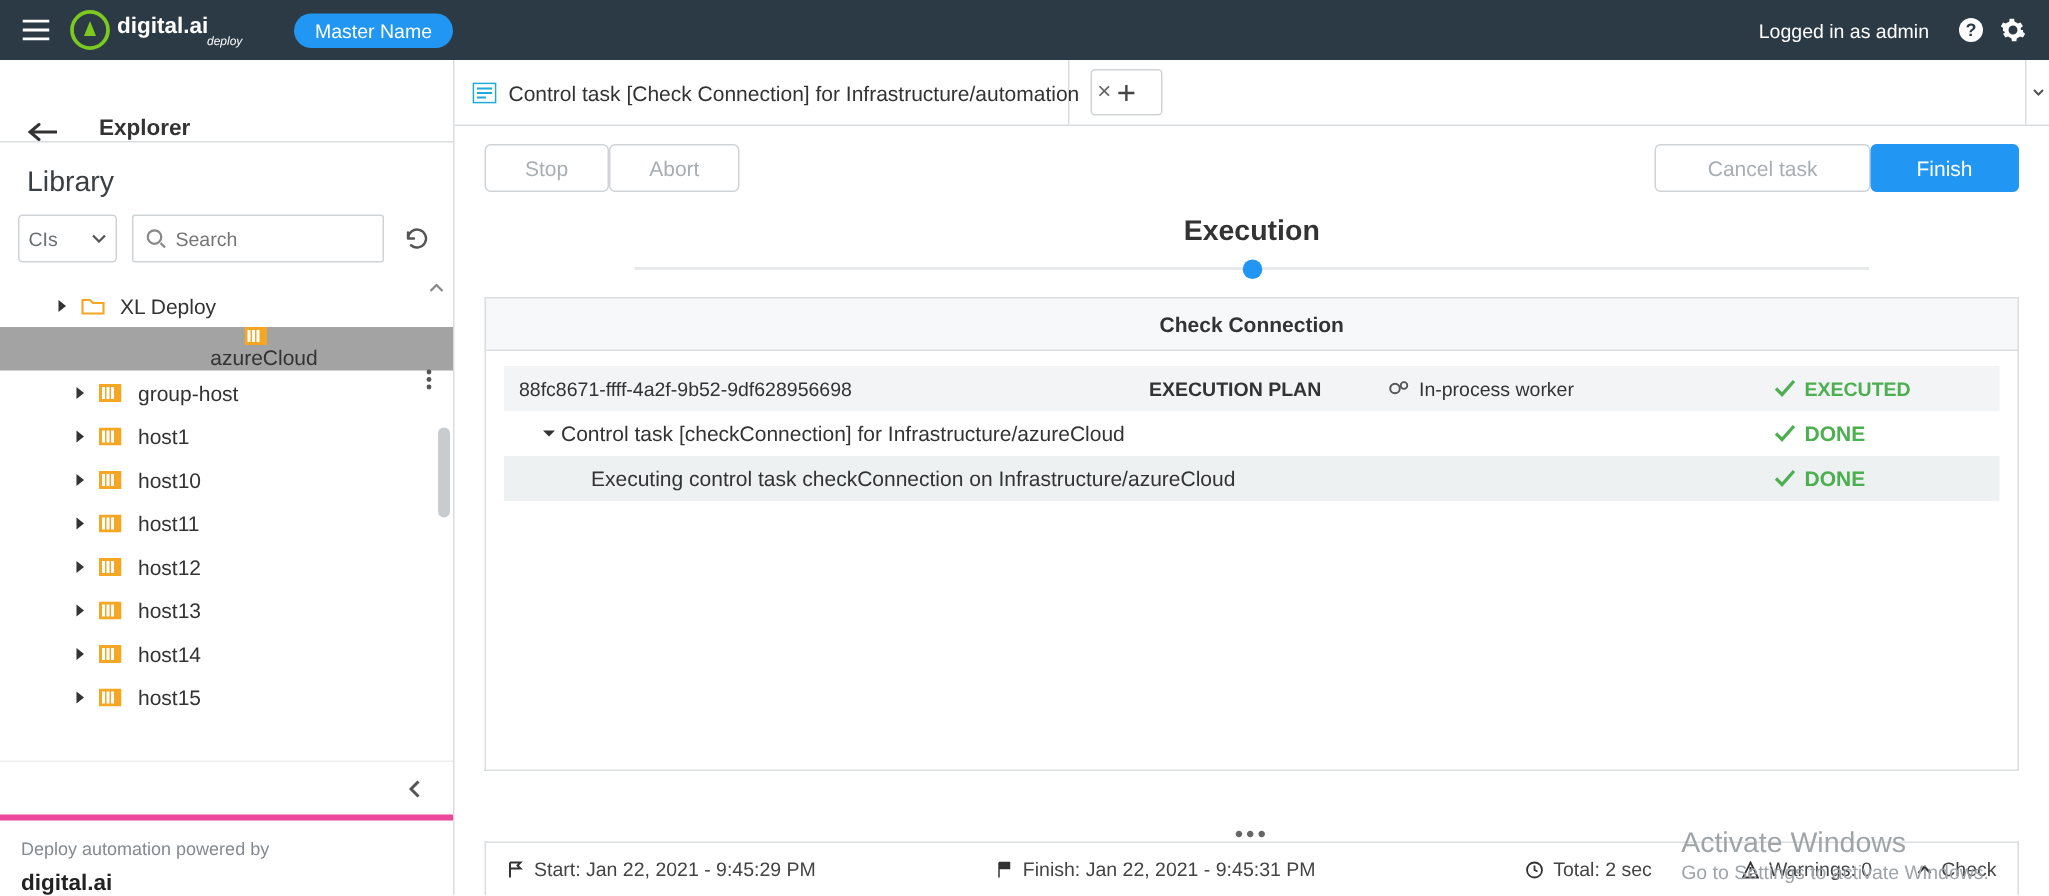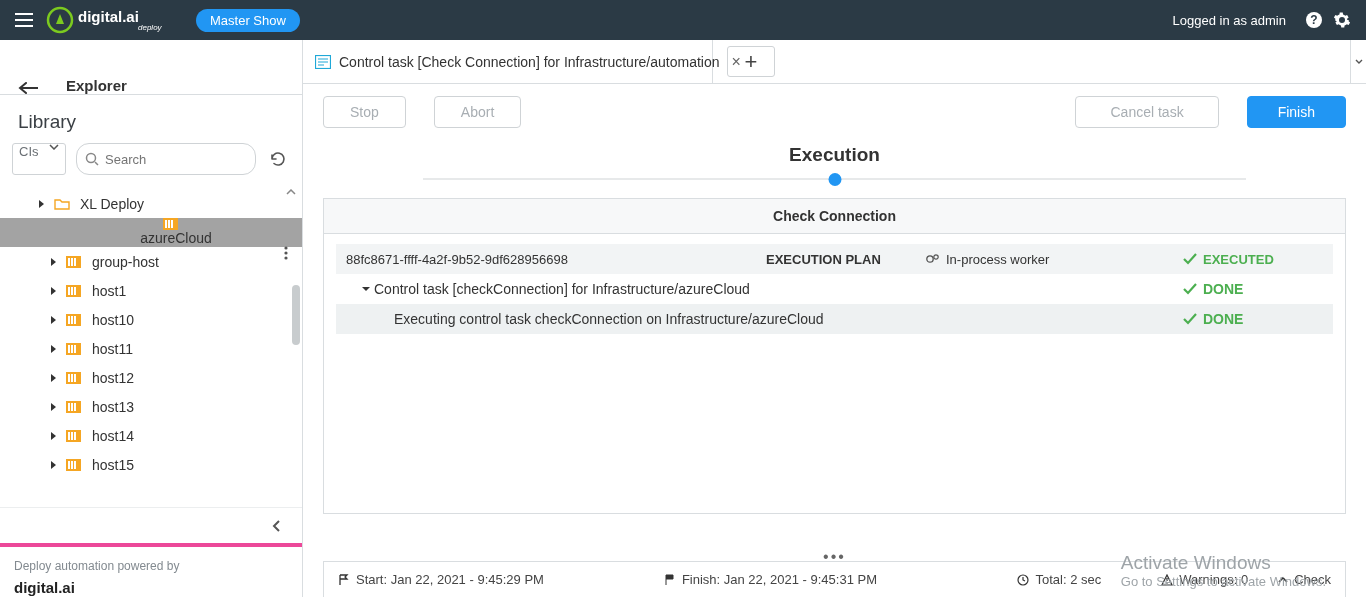--- a/index.html
+++ b/index.html
@@ -17,23 +17,23 @@
   
   .main { display:flex; height:calc(100% - 40px); }
 
   
   .sidebar { width:303px; border-right:1px solid #d9dde0; display:flex; flex-direction:column; background:#fff; position:relative;}
   .explorer-row { height:55px; display:flex; align-items:flex-end; padding:0 18px; border-bottom:1px solid #d9dde0; }
   .explorer-row .back { margin-right:28px; cursor:pointer;}
   .explorer-title { font-weight:600; color:#333; font-size:15px;}
   .library-title { padding:16px 18px 10px 18px; font-size:19px; color:#3a3f44; font-weight:400;}
   .search-row { display:flex; align-items:center; gap:10px; padding:0 12px 10px 12px;}
-  .ci-sel { width:54px; height:32px; border:1px solid #cfd3d6; border-radius:3px; background:#fff; display:flex; padding:0 6px; color:#6b7075; font-size:13px; cursor:pointer; position:relative;}
+  .ci-sel { width:66px; height:32px; border:1px solid #cfd3d6; border-radius:3px; background:#fff; display:flex; align-items:center; padding:0 6px; color:#6b7075; font-size:13px; cursor:pointer; position:relative;}
   .ci-sel .chev { margin-left:auto; }
-  .search-box { flex:1; height:32px; border:1px solid #cfd3d6; border-radius:13px; display:flex; align-items:center; padding:0 8px; background:#fff;}
+  .search-box { flex:1; height:32px; border:1px solid #cfd3d6; border-radius:2px; display:flex; align-items:center; padding:0 8px; background:#fff;}
   .search-box input { border:none; outline:none; width:100%; font-size:13px; color:#333; }
   .refresh-btn { width:24px; height:24px; display:flex; align-items:center; justify-content:center; cursor:pointer; color:#555;}
   .tree { flex:1; overflow:hidden; position:relative; padding-top:4px;}
   .tree-row { height:29px; display:flex; align-items:center; padding-left:38px; font-size:14px; color:#333; cursor:pointer;}
   .tree-row .caret { width:12px; margin-right:4px; color:#222; display:flex; align-items:center; }
   .tree-row .ficon { width:18px; height:14px; margin-right:8px; display:flex; align-items:center; }
   .tree-row.selected { background:#a3a3a3;flex-direction:column; }
   .tree-row.child { padding-left:50px; }
   .row-menu { margin-left:auto; margin-right:14px; color:#555; cursor:pointer;}
   .tree-scroll { position:absolute; right:2px; top:100px; width:8px; height:60px; background:#c8ccce; border-radius:4px; }
@@ -45,21 +45,21 @@
   
   .content { flex:1; display:flex; flex-direction:column; position:relative;}
   .tabstrip { height:44px; border-bottom:1px solid #d9dde0; display:flex; align-items:stretch; position:relative;}
   .tab { display:flex; align-items:center; padding:0 12px; border-right:1px solid #d9dde0; gap:8px; max-width:410px;}
   .tab .tab-icon { color:#1fa8d8; }
   .tab .tab-label { font-size:14px; color:#333; white-space:nowrap; }
   .tab .close { color:#666; cursor:pointer; margin-left:4px; font-size:16px;}
   .tab-add { width:48px; border:1px solid #cfd3d6; border-radius:3px; margin:6px 0 6px 14px; display:flex; align-items:center; justify-content:center; color:#444; cursor:pointer; font-size:22px;}
   .tabstrip .more-tabs { position:absolute; right:0; top:0; bottom:0; width:16px; border-left:1px solid #d9dde0; display:flex; align-items:center; justify-content:center; color:#555; cursor:pointer;}
 
-  .actionbar { padding:12px 20px; display:flex; gap:28px; }
+  .actionbar { padding:12px 20px; display:flex; gap:0; }
   .btn { height:32px; padding:0 26px; border-radius:4px; font-size:14px; display:flex; align-items:center; justify-content:center; cursor:pointer;}
   .btn.disabled { border:1px solid #cfd3d6; color:#a8aeb3; background:#fff; cursor:default;}
   .btn.primary { background:#2196f3; color:#fff; border:1px solid #2196f3;}
   .actionbar .spacer { flex:1; }
 
   .exec-label { text-align:center; font-weight:700; color:#333; font-size:19px; margin-top:4px;}
   .prog { height:6px; margin:10px 120px 0 120px; position:relative;}
   .prog .track { position:absolute; left:0; right:0; top:2px; height:2px; background:#e7e9ea;}
   .prog .dot { position:absolute; left:50%; top:-3px; transform:translateX(-50%); width:13px; height:13px; border-radius:50%; background:#2196f3;}
 
@@ -97,21 +97,21 @@
       </svg>
   </div>
   <div class="logo">
     <svg width="130" height="28" viewBox="0 0 130 28">
       <circle cx="14" cy="14" r="12" fill="none" stroke="#7cca1f" stroke-width="2.5"></circle>
       <path d="M10 18 L14 8 L18 18 Z" fill="#7cca1f"></path>
       <text x="32" y="16" fill="#fff" font-size="15" font-weight="600" font-family="Arial">digital.ai</text>
       <text x="92" y="24" fill="#fff" font-size="8" font-style="italic" font-family="Arial">deploy</text>
     </svg>
   </div>
-  <div class="master-badge">Master Show</div>
+  <div class="master-badge">Master Name</div>
   <div class="flex-spacer"></div>
   <div class="login-text">Logged in as admin</div>
   <div class="top-icon">
     <svg width="18" height="18" viewBox="0 0 18 18">
         <circle cx="9" cy="9" r="8" fill="#fff"></circle>
         <text x="9" y="13" text-anchor="middle" font-size="12" font-weight="700" fill="#2b3a45">?</text>
       </svg>
   </div>
   <div class="top-icon">
     <svg width="18" height="18" viewBox="0 0 24 24">

